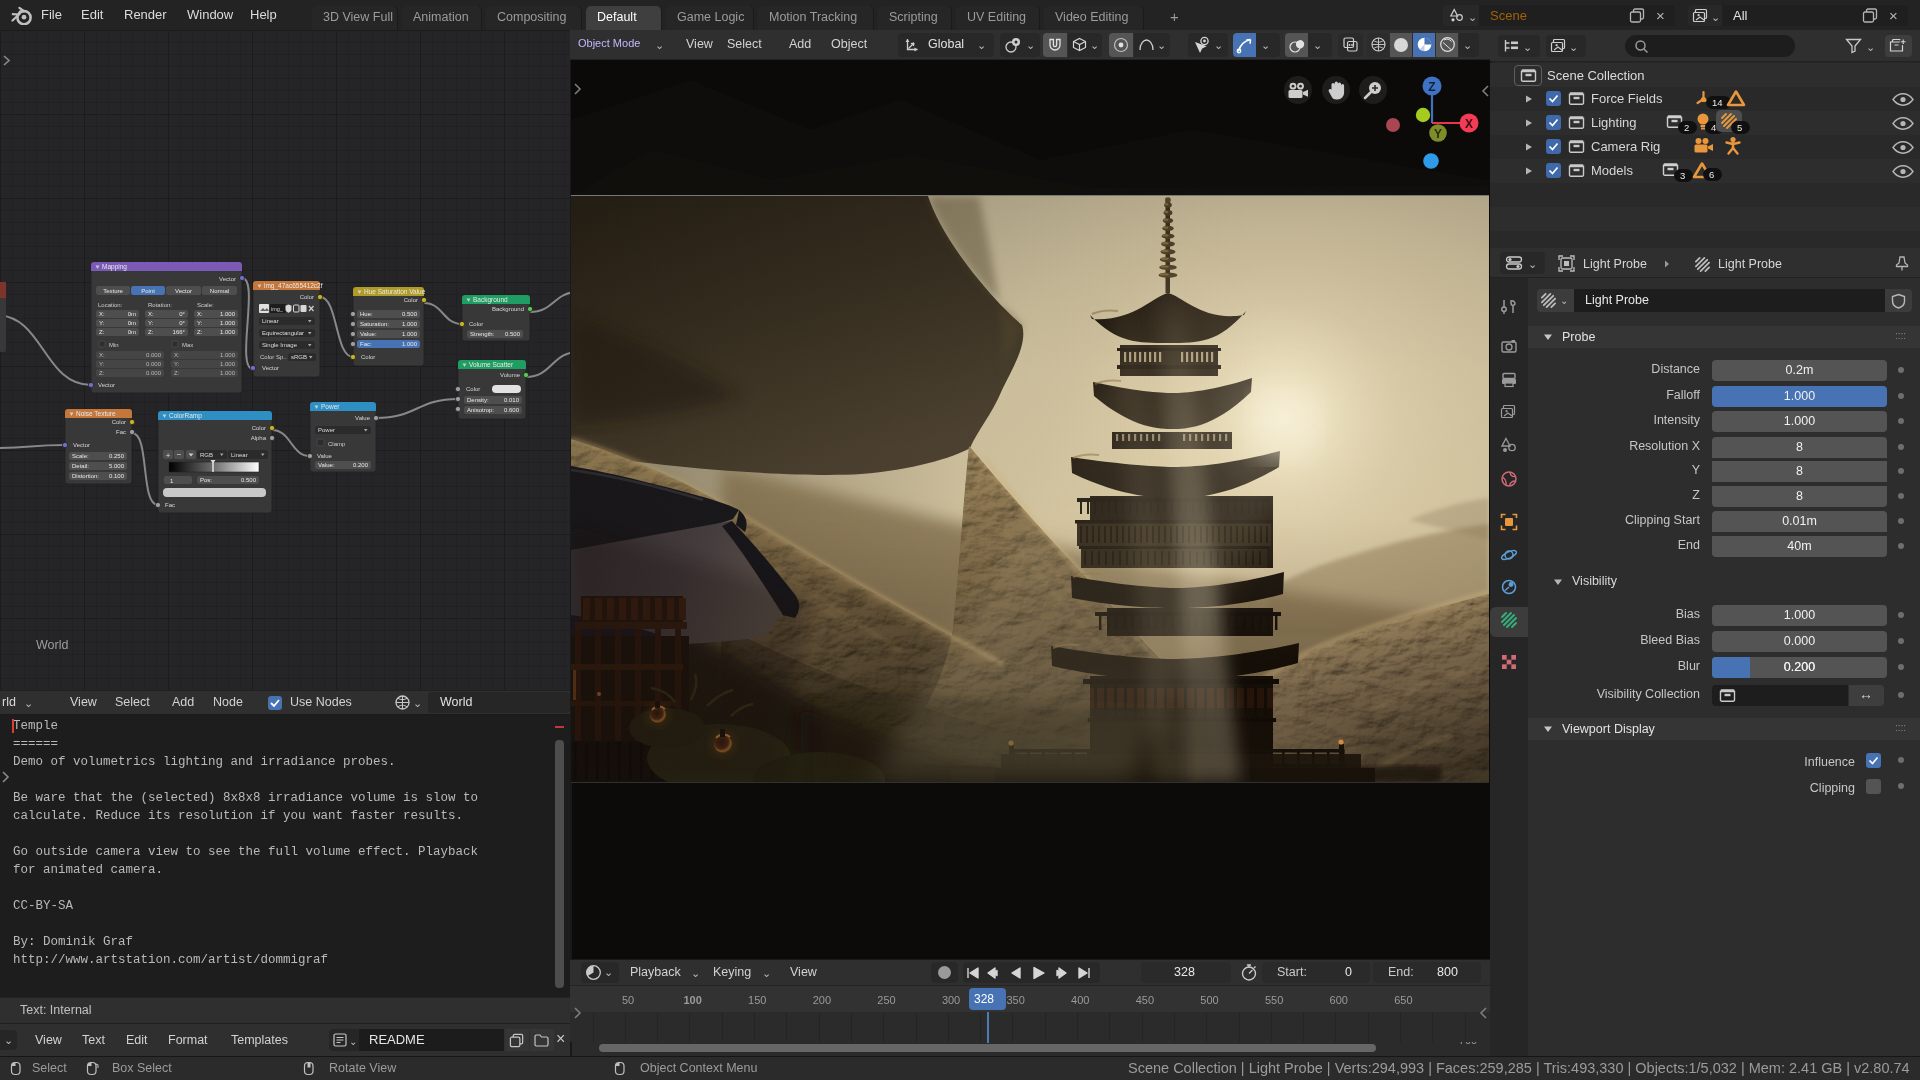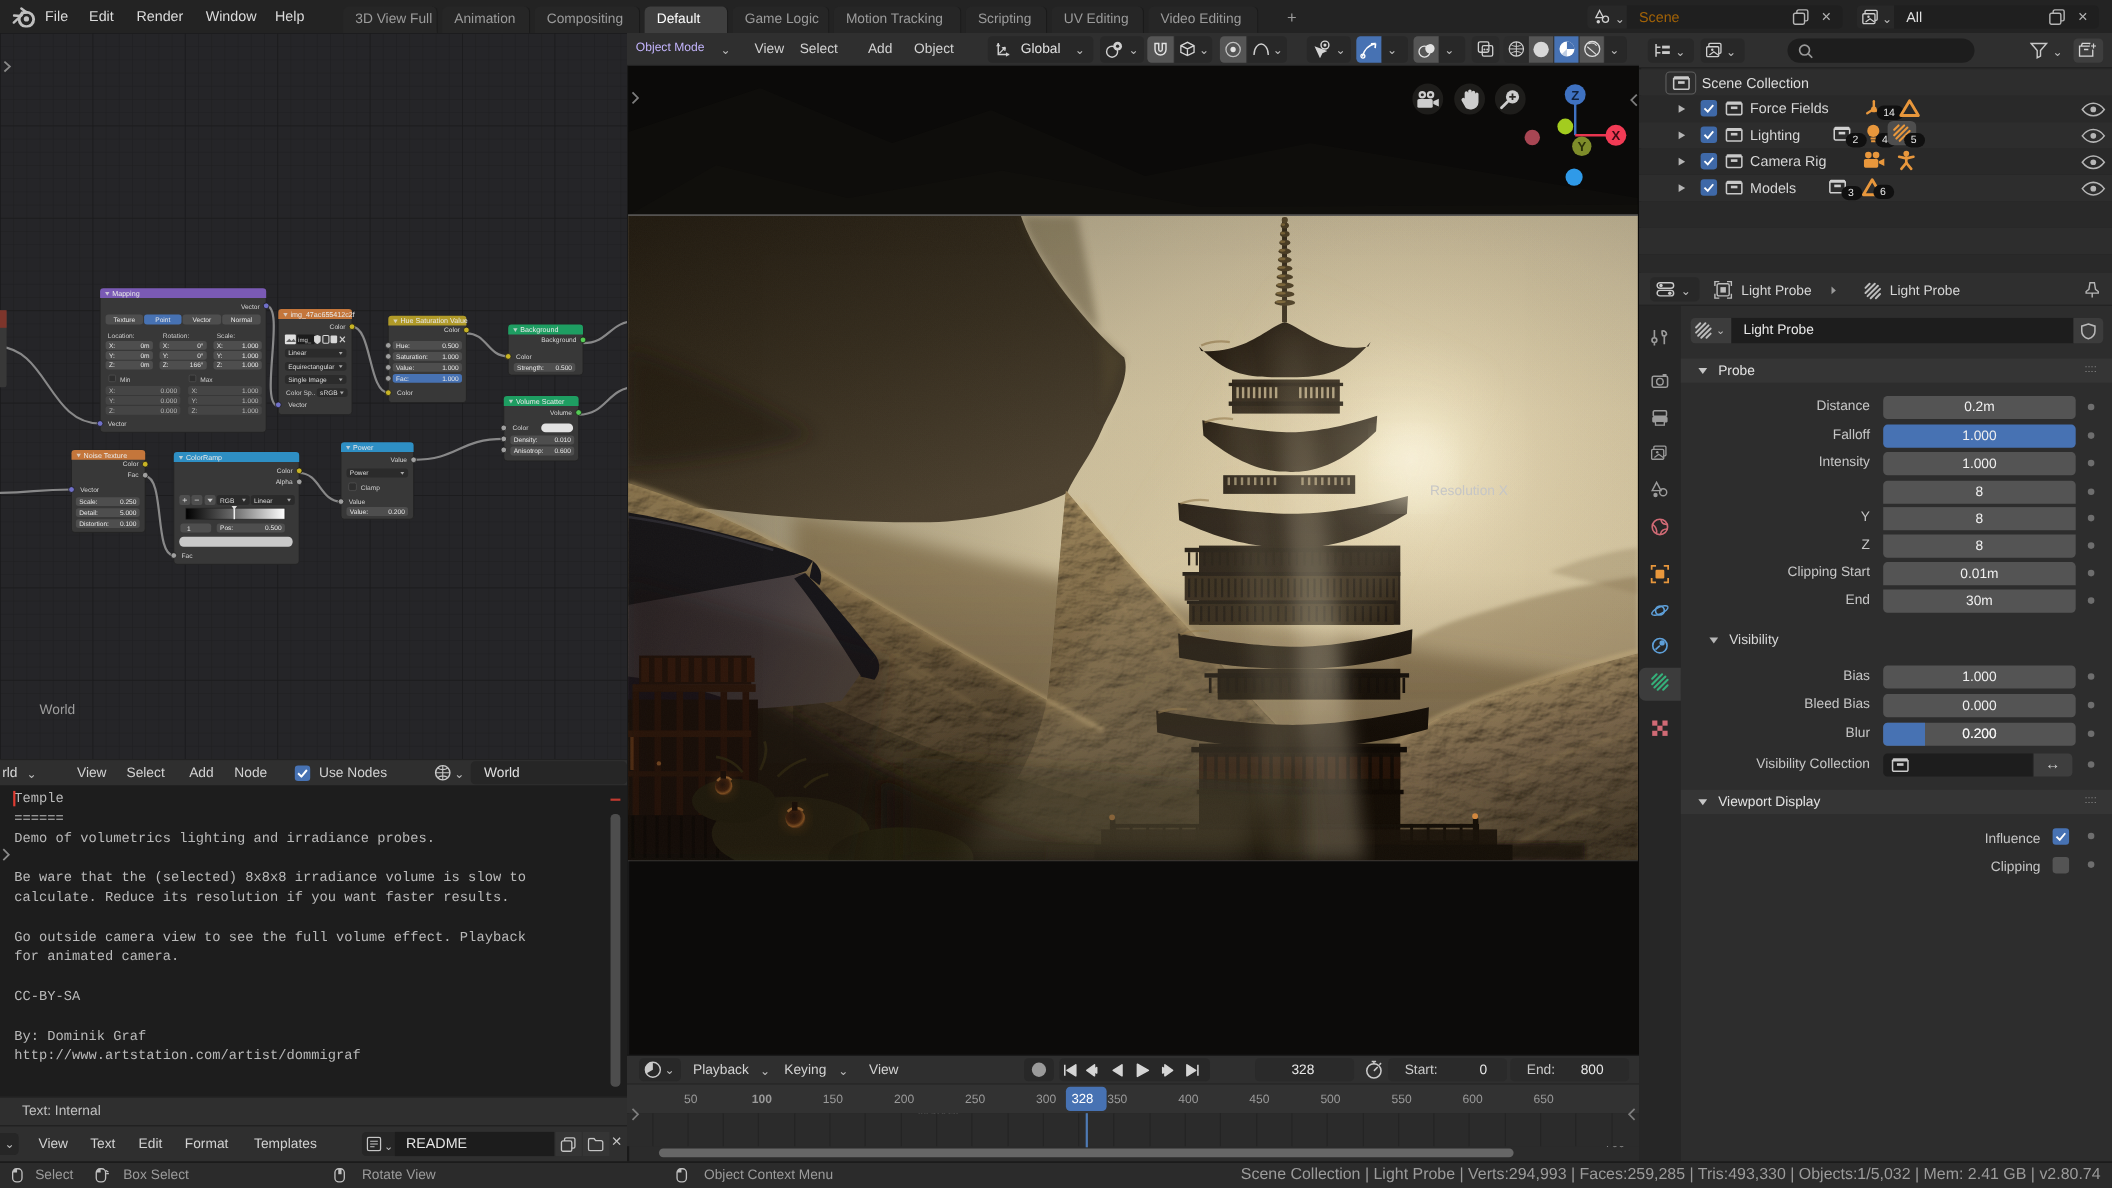--- a/index.html
+++ b/index.html
@@ -1378,39 +1378,39 @@
     <div class="txt" style="left:1712px;top:363px;font-size:12.5px;color:#f0f0f0;font-weight:400;text-align:center;width:175px;">0.2m</div>
     <div class="abs" style="left:1898px;top:367px;width:6px;height:6px;border-radius:3px;background:#6e6e6e;"></div>
     <div class="txt" style="left:1300px;top:388px;font-size:12.5px;color:#c6c6c6;font-weight:400;text-align:right;width:400px;">Falloff</div>
     <div class="abs" style="left:1712px;top:386px;width:175px;height:21px;background:#4772b3;border-radius:4px;"></div>
     <div class="txt" style="left:1712px;top:389px;font-size:12.5px;color:#f0f0f0;font-weight:400;text-align:center;width:175px;">1.000</div>
     <div class="abs" style="left:1898px;top:393px;width:6px;height:6px;border-radius:3px;background:#6e6e6e;"></div>
     <div class="txt" style="left:1300px;top:413px;font-size:12.5px;color:#c6c6c6;font-weight:400;text-align:right;width:400px;">Intensity</div>
     <div class="abs" style="left:1712px;top:411px;width:175px;height:21px;background:#545454;border-radius:4px;"></div>
     <div class="txt" style="left:1712px;top:414px;font-size:12.5px;color:#f0f0f0;font-weight:400;text-align:center;width:175px;">1.000</div>
     <div class="abs" style="left:1898px;top:418px;width:6px;height:6px;border-radius:3px;background:#6e6e6e;"></div>
-    <div class="txt" style="left:1300px;top:439px;font-size:12.5px;color:#c6c6c6;font-weight:400;text-align:left;width:400px;">Resolution X</div>
+    <div class="txt" style="left:1300px;top:439px;font-size:12.5px;color:#c6c6c6;font-weight:400;text-align:right;width:400px;">Resolution X</div>
     <div class="abs" style="left:1712px;top:437px;width:175px;height:21px;background:#545454;border-radius:4px 4px 0 0;"></div>
     <div class="txt" style="left:1712px;top:440px;font-size:12.5px;color:#f0f0f0;font-weight:400;text-align:center;width:175px;">8</div>
     <div class="abs" style="left:1898px;top:444px;width:6px;height:6px;border-radius:3px;background:#6e6e6e;"></div>
     <div class="txt" style="left:1300px;top:463px;font-size:12.5px;color:#c6c6c6;font-weight:400;text-align:right;width:400px;">Y</div>
     <div class="abs" style="left:1712px;top:461px;width:175px;height:21px;background:#545454;border-radius:0;"></div>
     <div class="txt" style="left:1712px;top:464px;font-size:12.5px;color:#f0f0f0;font-weight:400;text-align:center;width:175px;">8</div>
     <div class="abs" style="left:1898px;top:468px;width:6px;height:6px;border-radius:3px;background:#6e6e6e;"></div>
     <div class="txt" style="left:1300px;top:488px;font-size:12.5px;color:#c6c6c6;font-weight:400;text-align:right;width:400px;">Z</div>
     <div class="abs" style="left:1712px;top:486px;width:175px;height:21px;background:#545454;border-radius:0 0 4px 4px;"></div>
     <div class="txt" style="left:1712px;top:489px;font-size:12.5px;color:#f0f0f0;font-weight:400;text-align:center;width:175px;">8</div>
     <div class="abs" style="left:1898px;top:493px;width:6px;height:6px;border-radius:3px;background:#6e6e6e;"></div>
     <div class="txt" style="left:1300px;top:513px;font-size:12.5px;color:#c6c6c6;font-weight:400;text-align:right;width:400px;">Clipping Start</div>
     <div class="abs" style="left:1712px;top:511px;width:175px;height:21px;background:#545454;border-radius:4px 4px 0 0;"></div>
     <div class="txt" style="left:1712px;top:514px;font-size:12.5px;color:#f0f0f0;font-weight:400;text-align:center;width:175px;">0.01m</div>
     <div class="abs" style="left:1898px;top:518px;width:6px;height:6px;border-radius:3px;background:#6e6e6e;"></div>
     <div class="txt" style="left:1300px;top:538px;font-size:12.5px;color:#c6c6c6;font-weight:400;text-align:right;width:400px;">End</div>
     <div class="abs" style="left:1712px;top:536px;width:175px;height:21px;background:#545454;border-radius:0 0 4px 4px;"></div>
-    <div class="txt" style="left:1712px;top:539px;font-size:12.5px;color:#f0f0f0;font-weight:400;text-align:center;width:175px;">30m</div>
+    <div class="txt" style="left:1712px;top:539px;font-size:12.5px;color:#f0f0f0;font-weight:400;text-align:center;width:175px;">40m</div>
     <div class="abs" style="left:1898px;top:543px;width:6px;height:6px;border-radius:3px;background:#6e6e6e;"></div>
     <svg class="abs" style="left:1553px;top:578px" width="10" height="8" viewBox="0 0 10 8">
       <path d="M1 1.5 h8 L5 7 z" fill="#b5b5b5"></path>
     </svg>
     <div class="txt" style="left:1572px;top:574px;font-size:12.5px;color:#d8d8d8;font-weight:400;">Visibility</div>
     <div class="txt" style="left:1300px;top:607px;font-size:12.5px;color:#c6c6c6;font-weight:400;text-align:right;width:400px;">Bias</div>
     <div class="abs" style="left:1712px;top:605px;width:175px;height:21px;background:#545454;border-radius:4px;"></div>
     <div class="txt" style="left:1712px;top:608px;font-size:12.5px;color:#f0f0f0;font-weight:400;text-align:center;width:175px;">1.000</div>
     <div class="abs" style="left:1898px;top:612px;width:6px;height:6px;border-radius:3px;background:#6e6e6e;"></div>
     <div class="txt" style="left:1300px;top:633px;font-size:12.5px;color:#c6c6c6;font-weight:400;text-align:right;width:400px;">Bleed Bias</div>

